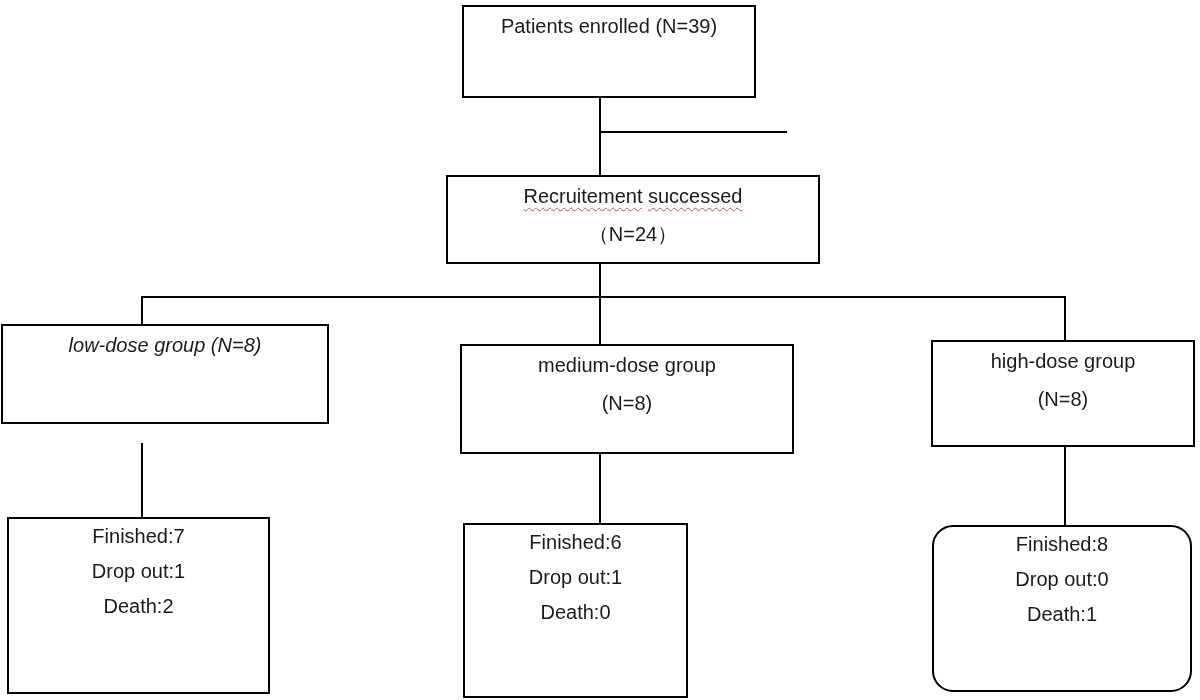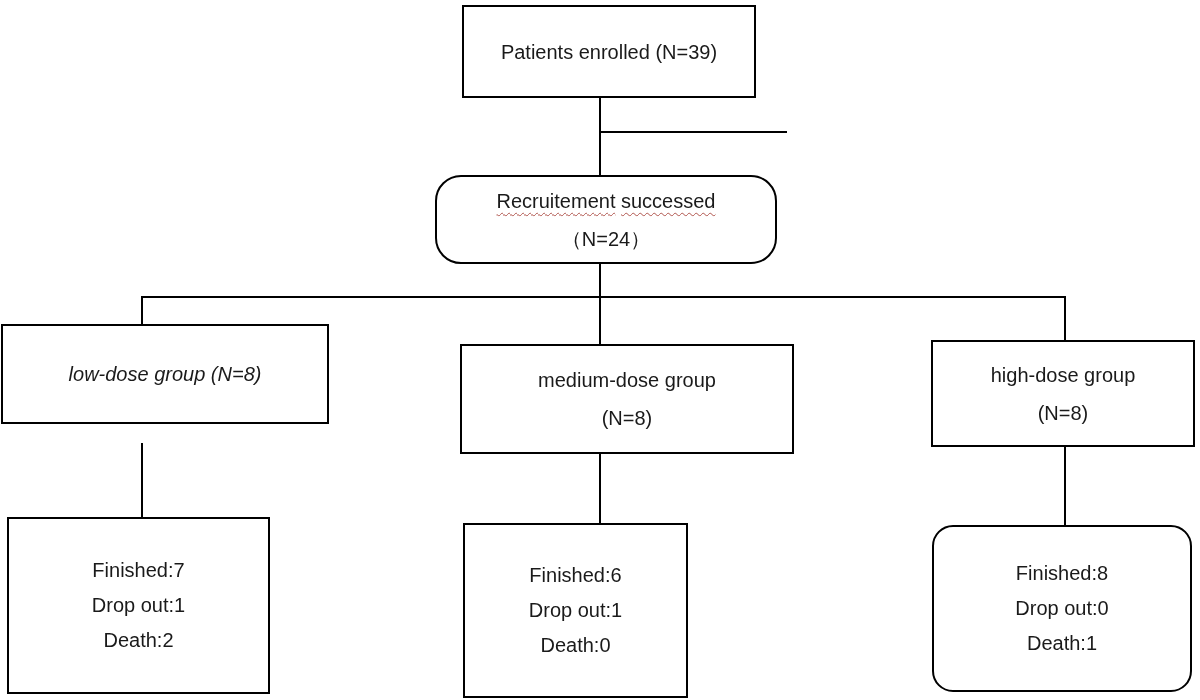--- a/index.html
+++ b/index.html
@@ -17,21 +17,20 @@
     color: #1a1a1a;
   }
   .node {
     position: absolute;
     box-sizing: border-box;
     border: 2px solid #000000;
     background: #ffffff;
     display: flex;
     flex-direction: column;
     align-items: center;
-    justify-content: center;
     text-align: center;
     font-size: 20px;
     line-height: 38px;
     white-space: nowrap;
   }
   .node.small-gap { line-height: 35px; }
   .connector {
     position: absolute;
     background: #000000;
   }
@@ -39,21 +38,21 @@
     text-decoration: underline;
     text-decoration-style: wavy;
     text-decoration-color: #b0554e;
     text-decoration-thickness: 1px;
     text-underline-offset: 4px;
   }
 
   
   #node-enrolled   { left: 462px; top: 5px;   width: 294px; height: 93px; }
   #node-failed     { left: 787px; top: 84px;  width: 273px; height: 94px; }
-  #node-successed  { left: 435px; top: 175px; width: 342px; height: 89px; border-radius: 26px; }
+  #node-successed  { left: 446px; top: 175px; width: 374px; height: 89px; }
   #node-low        { left: 1px;   top: 324px; width: 328px; height: 100px; font-style: italic; }
   #node-medium     { left: 460px; top: 344px; width: 334px; height: 110px; }
   #node-high       { left: 931px; top: 340px; width: 264px; height: 107px; }
   #node-low-out    { left: 7px;   top: 517px; width: 263px; height: 177px; }
   #node-medium-out { left: 463px; top: 523px; width: 225px; height: 175px; }
   #node-high-out   { left: 932px; top: 525px; width: 260px; height: 167px; border-radius: 21px; }
 
   
   #conn-enrolled-down   { left: 599px;  top: 97px;  width: 2px;   height: 78px; }
   #conn-failed-branch   { left: 600px;  top: 131px; width: 187px; height: 2px; }

